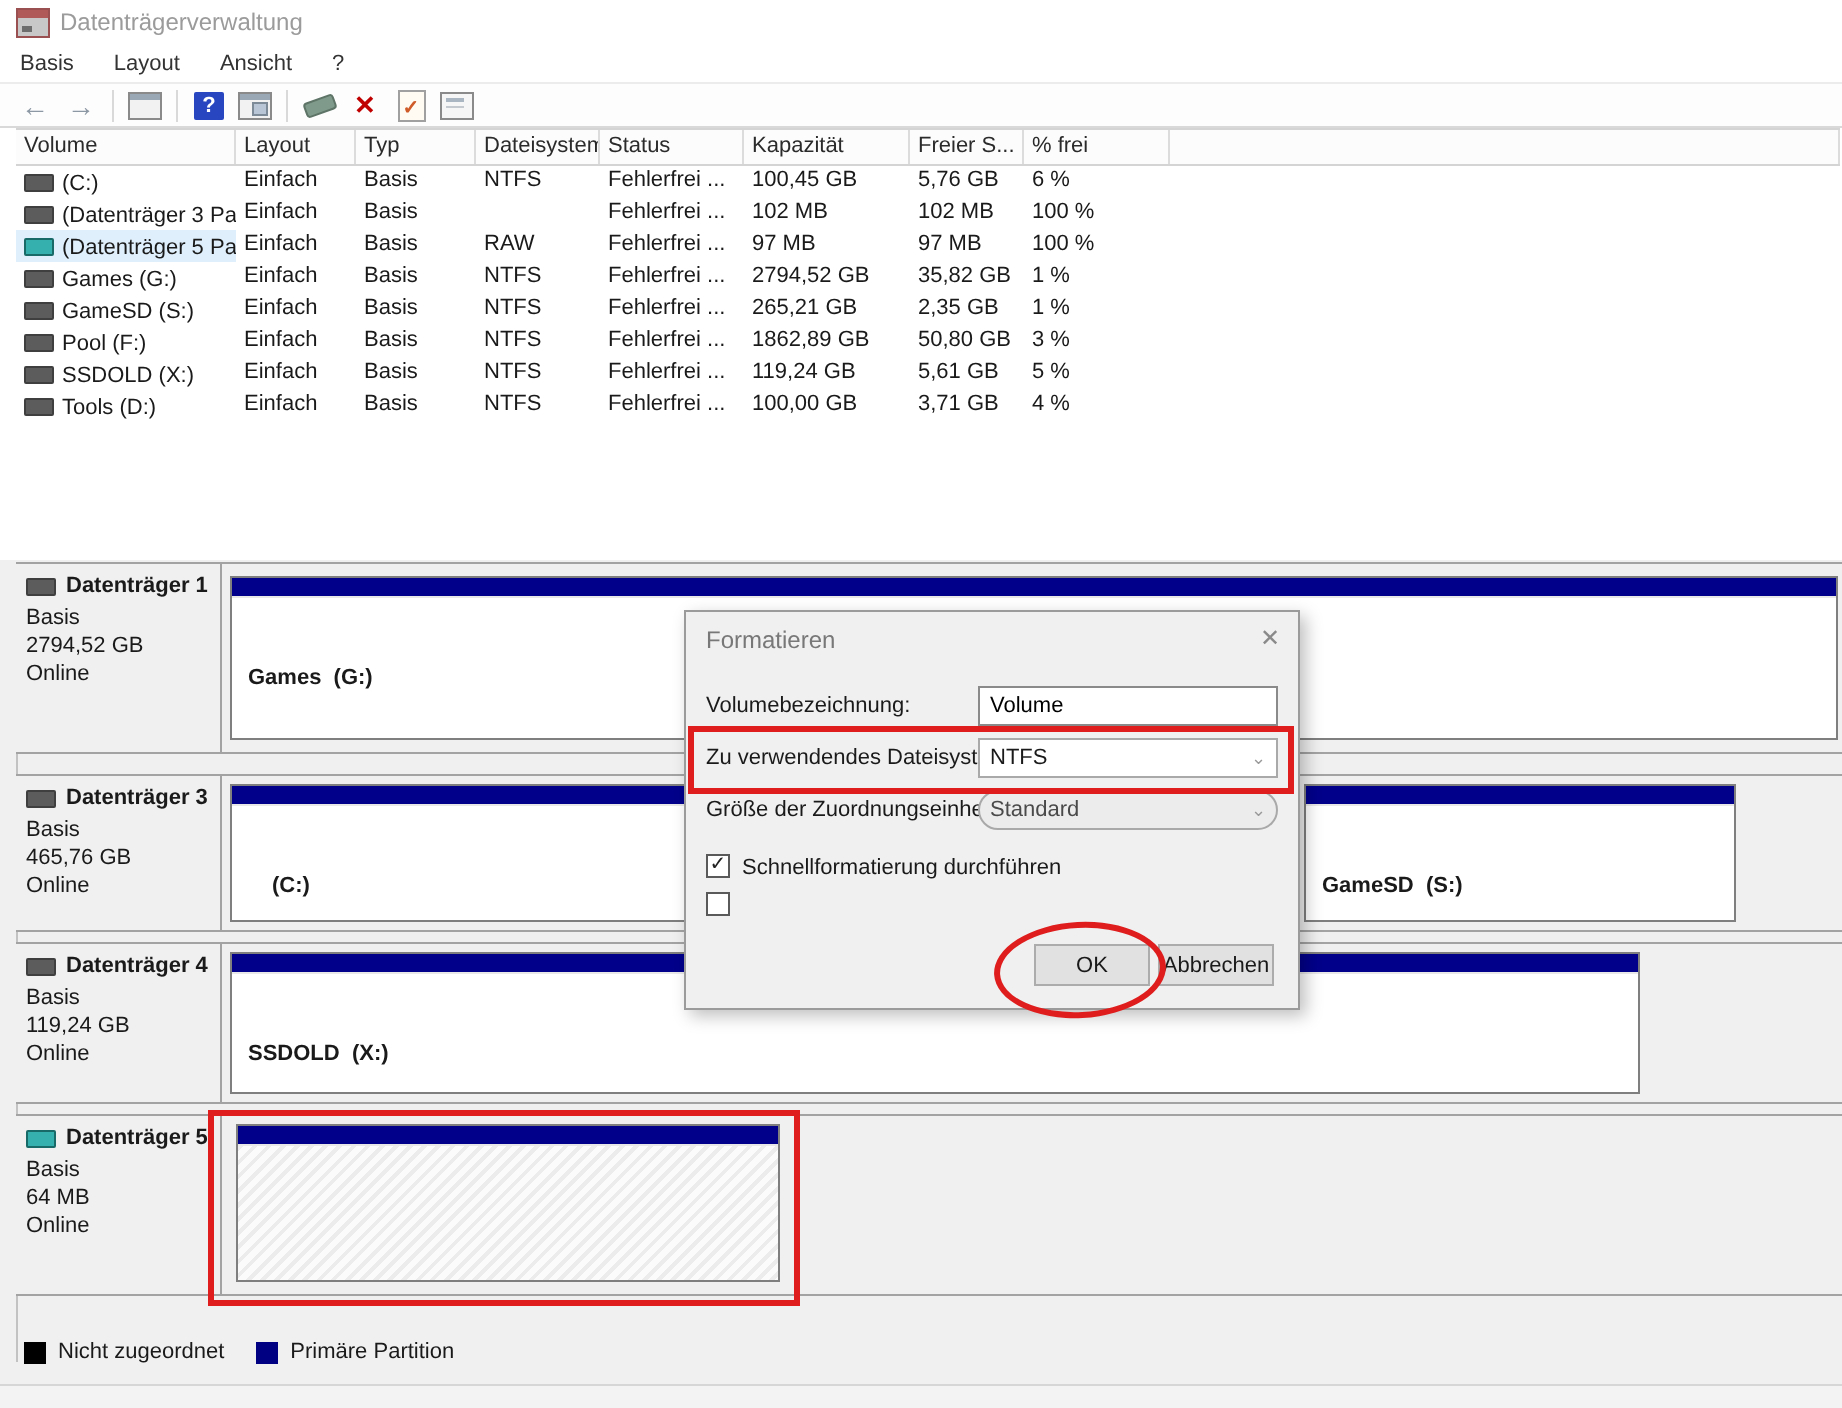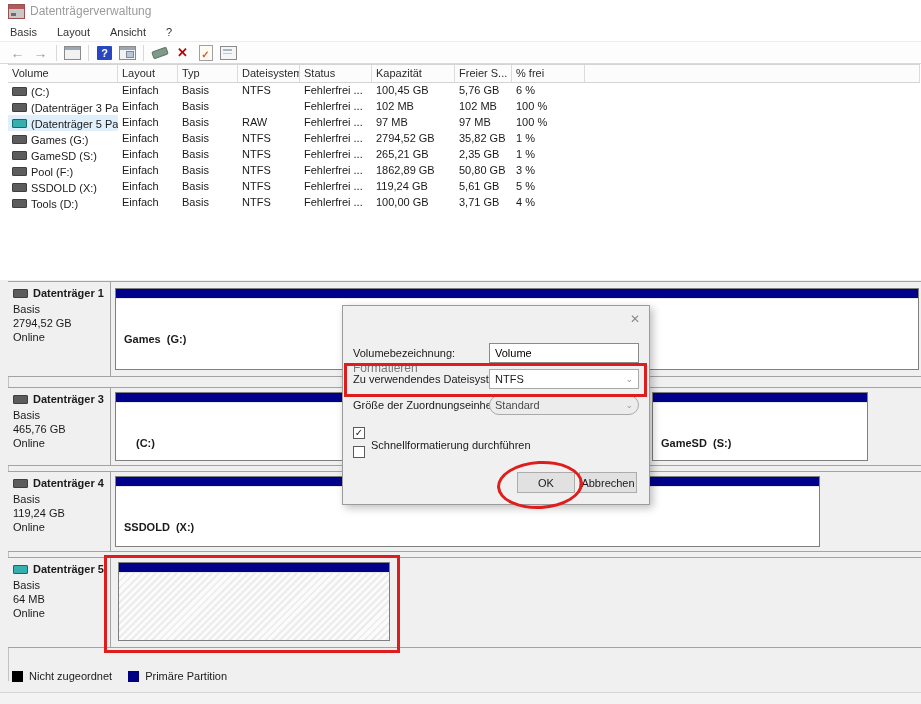--- a/index.html
+++ b/index.html
@@ -69,32 +69,32 @@
   .legend{position:absolute;left:12px;top:670px;display:flex;align-items:center;gap:16px;}
   .legend-item{display:flex;align-items:center;gap:6px;}
   .swatch{width:11px;height:11px;}
   .swatch.black{background:#000000;}
   .swatch.navy{background:#000082;}
   .bottom-strip{position:absolute;left:0;top:692px;width:921px;height:12px;background:#f3f3f3;border-top:1px solid #d6d6d6;}
 
   
   .dialog{position:absolute;left:342px;top:305px;width:308px;height:200px;background:#f0f0f0;
           border:1px solid #9b9b9b;box-shadow:3px 3px 8px rgba(0,0,0,0.25);z-index:10;box-sizing:border-box;}
-  .dlg-title{position:absolute;left:10px;top:7px;font-size:12px;color:#787878;margin-top:48px;}
+  .dlg-title{position:absolute;left:10px;top:7px;font-size:12px;color:#787878;}
   .dlg-close{position:absolute;right:9px;top:6px;font-size:12px;color:#8a8a8a;}
   .dlg-label{position:absolute;left:10px;color:#1a1a1a;}
   .dlg-input{position:absolute;left:146px;width:150px;height:20px;border:1px solid #8a8a8a;background:#fff;
              font-family:"Liberation Sans",sans-serif;font-size:11px;padding:0 0 0 5px;box-sizing:border-box;}
   .dlg-select{position:absolute;left:146px;width:150px;height:20px;border:1px solid #a9a9a9;background:#fff;
               box-sizing:border-box;display:flex;align-items:center;padding-left:5px;}
   .dlg-select.disabled{background:#ececec;color:#4a4a4a;border-radius:10px;}
   .dlg-chevron{position:absolute;right:5px;color:#9a9a9a;font-size:9px;}
   .dlg-check{position:absolute;left:10px;width:12px;height:12px;border:1px solid #5a5a5a;background:#fff;
              display:flex;align-items:center;justify-content:center;font-size:10px;line-height:1;color:#222;box-sizing:border-box;}
-  .dlg-checklabel{position:absolute;left:28px;color:#1a1a1a;margin-top:11px;}
+  .dlg-checklabel{position:absolute;left:28px;color:#1a1a1a;}
   .dlg-btn{position:absolute;height:21px;background:#e1e1e1;border:1px solid #acacac;display:flex;
            align-items:center;justify-content:center;box-sizing:border-box;}
 
   
   .anno-rect{position:absolute;border:3px solid #df1d1d;z-index:20;}
   .anno-ellipse{position:absolute;border:3px solid #df1d1d;border-radius:50%;z-index:30;transform:rotate(-3deg);}
 </style>
 </head>
 <body>
 

